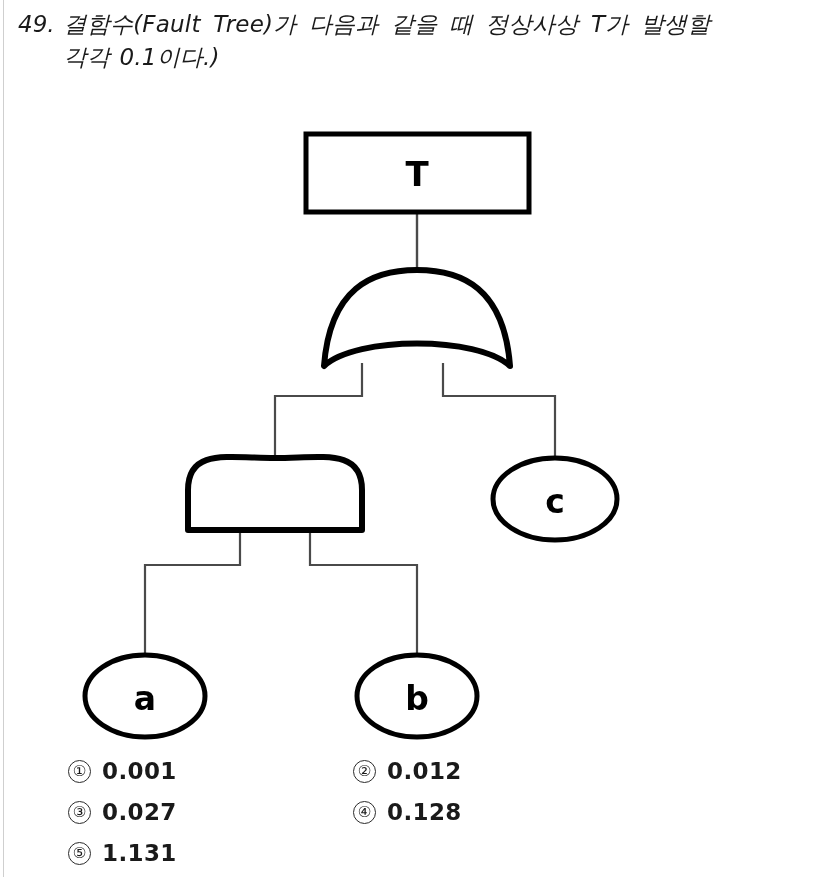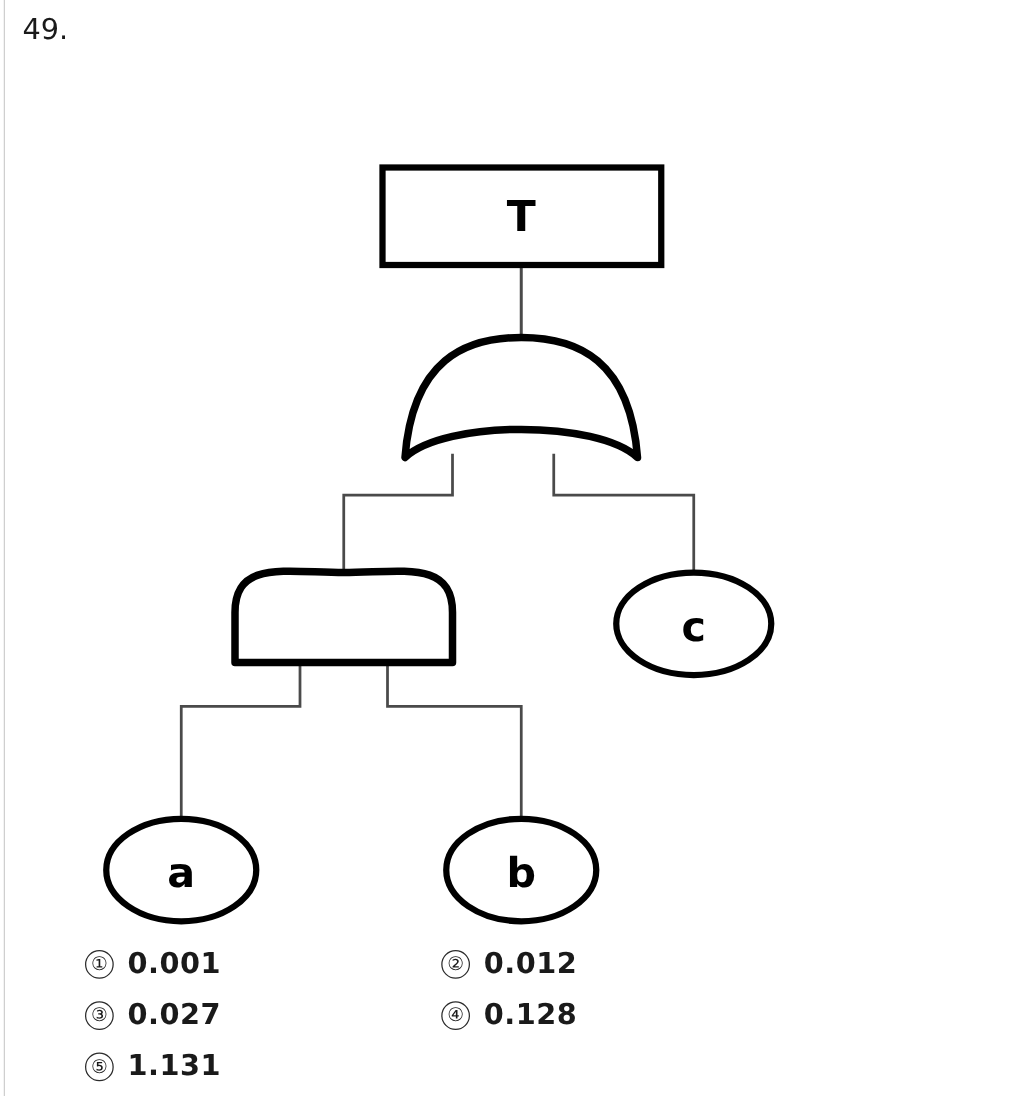--- a/index.html
+++ b/index.html
@@ -29,20 +29,21 @@
   
   #question-block {
     position: absolute;
     left: 18px;
     top: 8px;
     width: 790px;
   }
   #question-row {
     display: flex;
     align-items: flex-start;
+    font-style: italic;
   }
   #question-number {
     font-size: 23px;
     line-height: 33px;
     letter-spacing: 0px;
     white-space: nowrap;
     padding-right: 9px;
     font-weight: 400;
   }
   #question-text {
@@ -123,20 +124,22 @@
 </style>
 </head>
 <body>
 
 <div id="page-edge-rule"></div>
 
 <div id="question-block">
   <div id="question-row">
     <div id="question-number">49.</div>
     <div id="question-text">
+      <span class="ln l1">결함수(Fault Tree)가 다음과 같을 때 정상사상 T가 발생할</span>
+      <span class="ln l3">각각 0.1이다.)</span>
     </div>
   </div>
 </div>
 
 <div id="fault-tree-diagram">
   <svg id="fault-tree-svg" width="826" height="630" viewBox="0 0 826 630" xmlns="http://www.w3.org/2000/svg">
 
     <path d="M 417 94 L 417 152" stroke="#4a4a4a" stroke-width="2.4" fill="none"></path>
 
     <path d="M 362 245 L 362 278 L 275 278 L 275 340" stroke="#4a4a4a" stroke-width="2.2" fill="none" stroke-linejoin="miter"></path>

